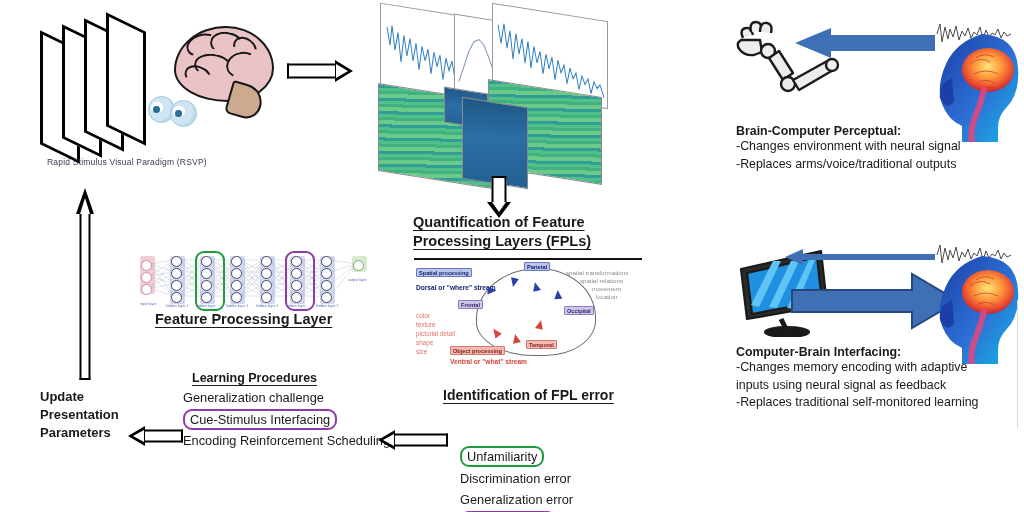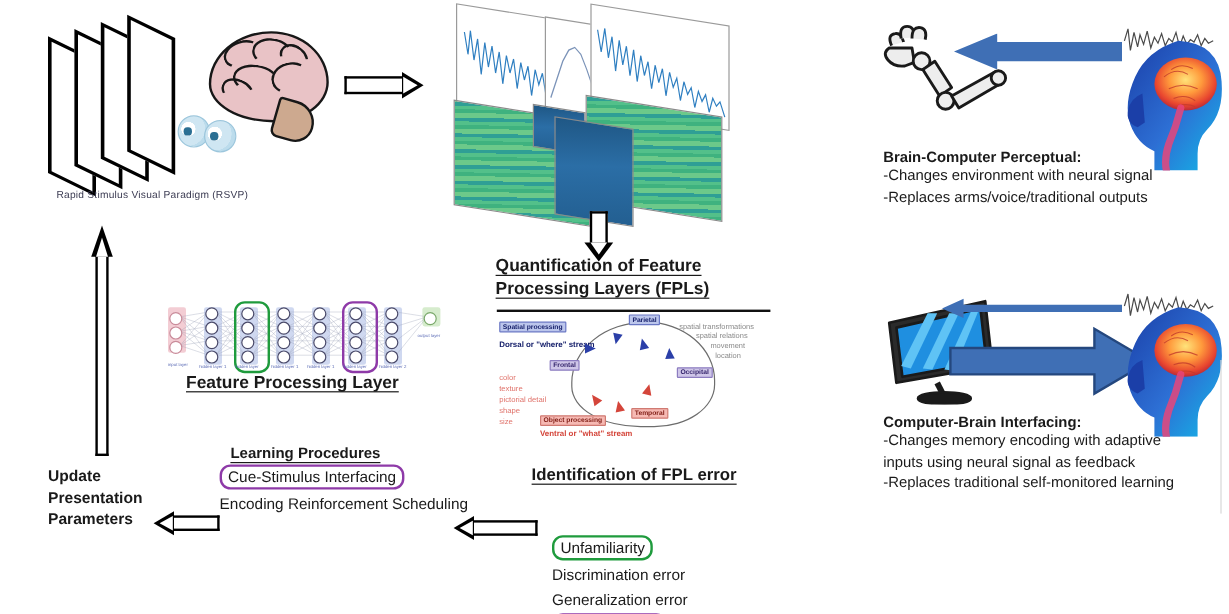--- a/index.html
+++ b/index.html
@@ -313,20 +313,23 @@
 </div>
 
 <div class="abs hd" style="left:155px;top:310px;width:230px;">
   <div>Feature Processing Layer</div>
 </div>
 
 <div class="abs hd-sm" style="left:192px;top:370px;">Learning Procedures</div>
 
 <div class="abs" style="left:183px;top:387px;width:230px;">
   <div class="listrow">
+    <span>Generalization challenge</span>
+  </div>
+  <div class="listrow">
     <span class="boxed bx-purple">Cue-Stimulus Interfacing</span>
   </div>
   <div class="listrow">
     <span>Encoding Reinforcement Scheduling</span>
   </div>
 </div>
 
 <div class="abs hd-sm" style="left:443px;top:387px;font-size:14px;">Identification of FPL error</div>
 
 <div class="abs" style="left:460px;top:405px;width:190px;margin-top:41px;">

